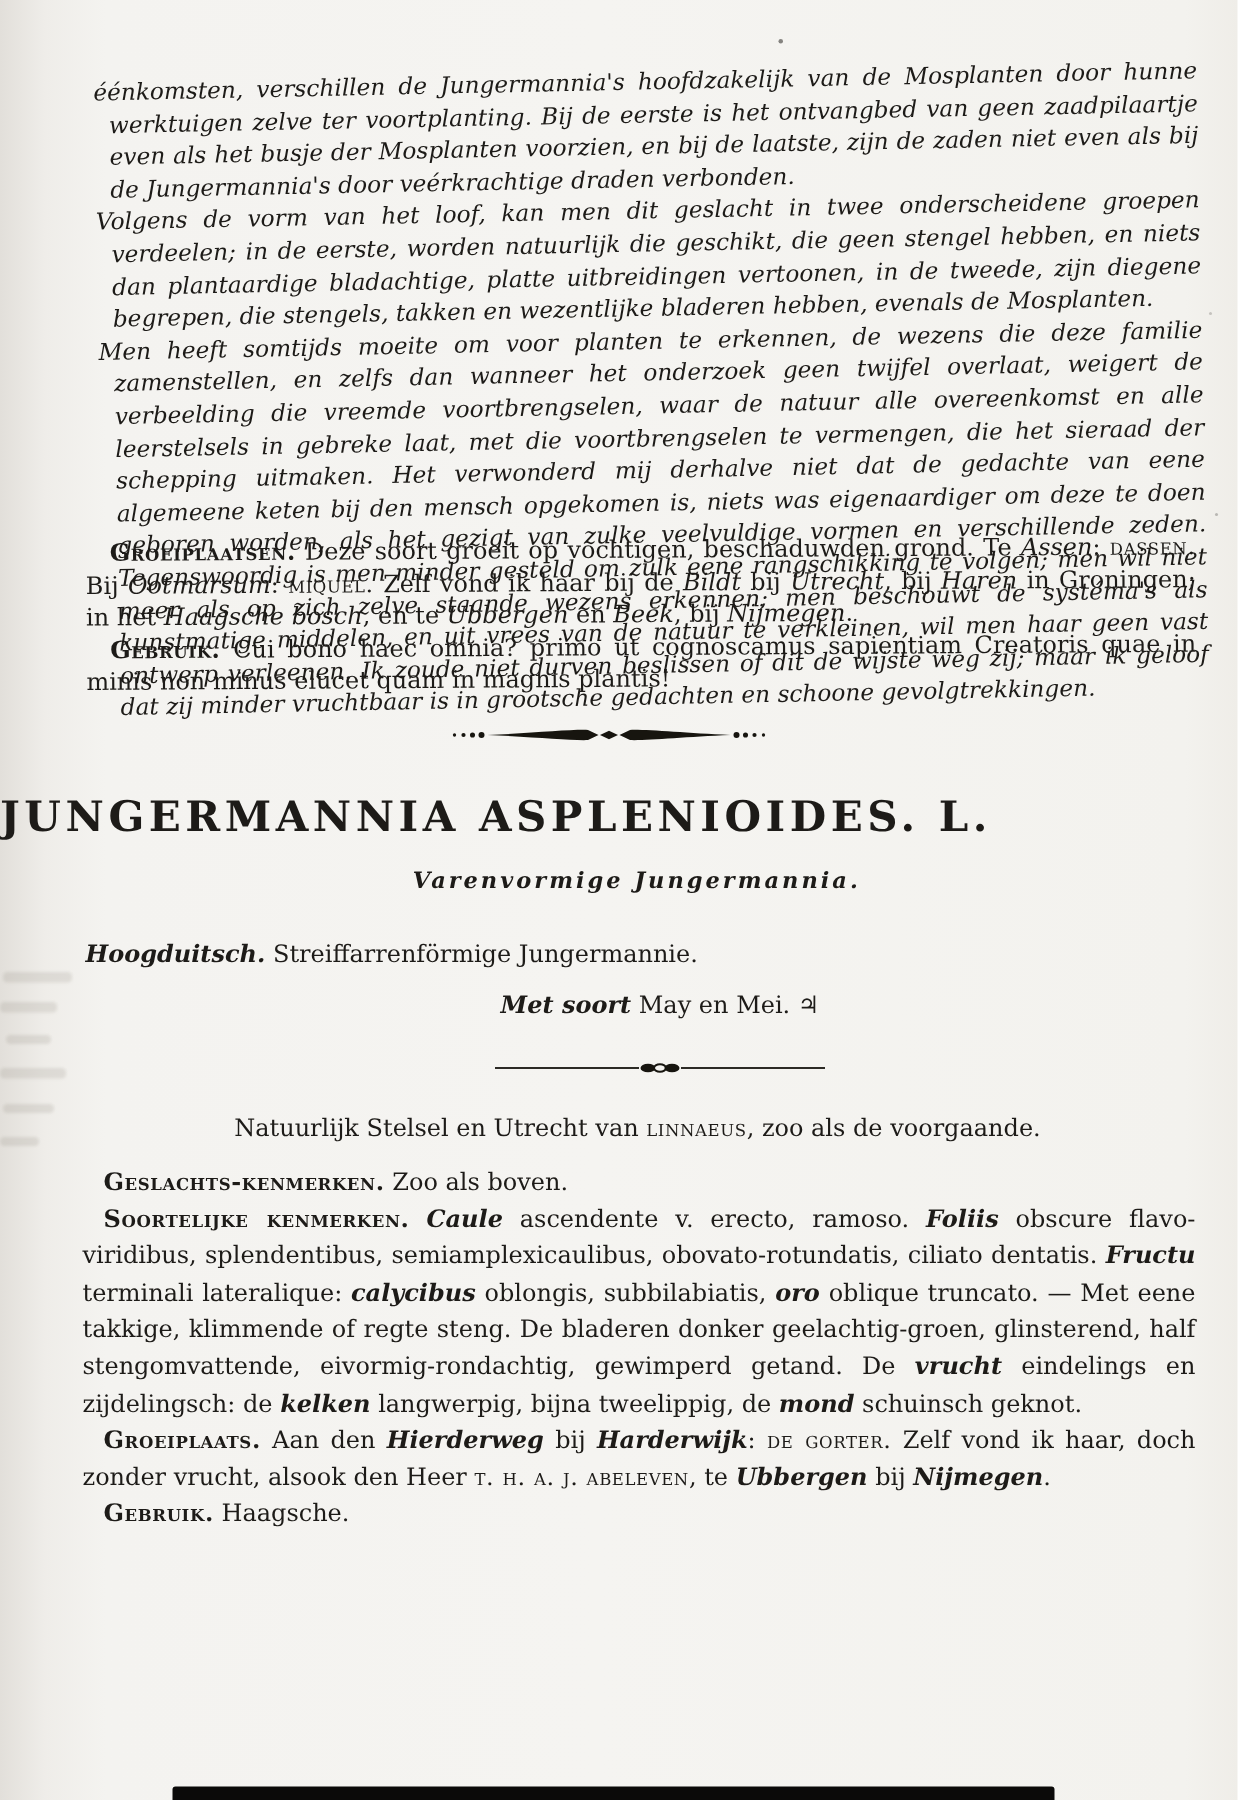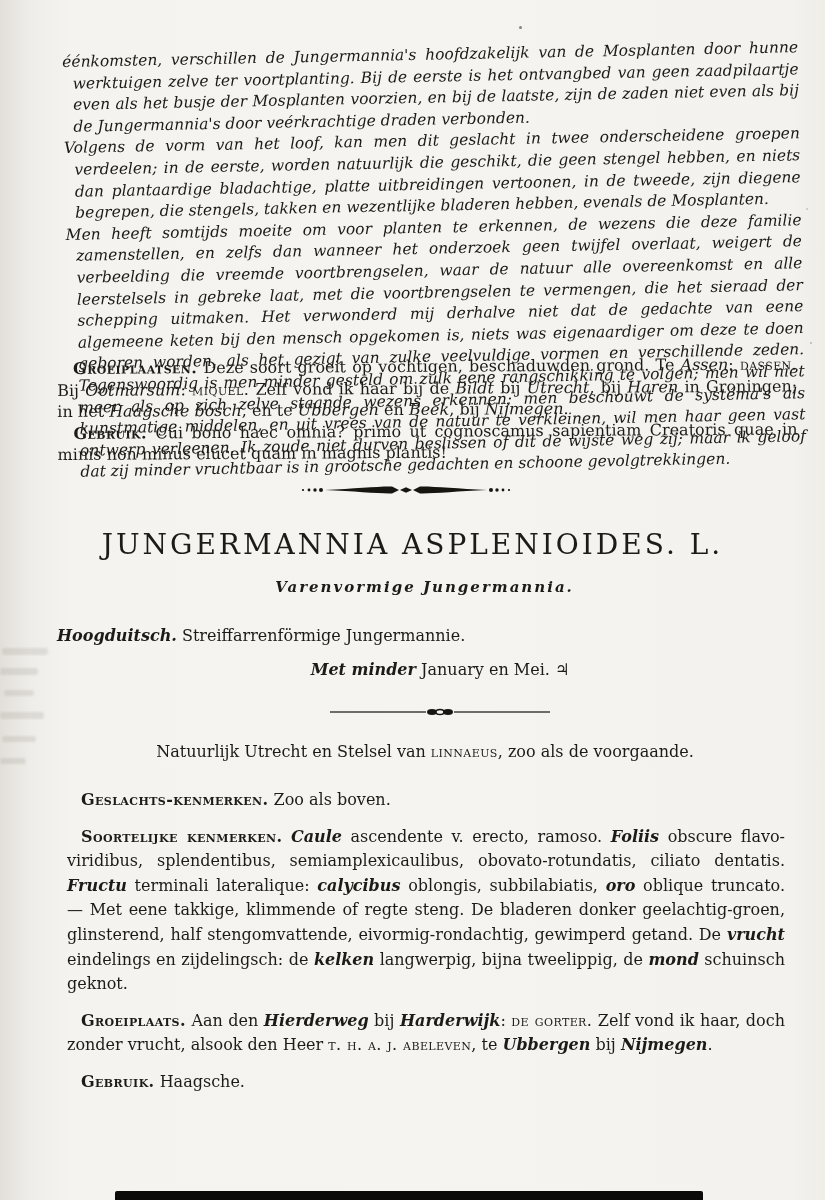--- a/index.html
+++ b/index.html
@@ -24,37 +24,37 @@
   
   .groei-block{
     top:358px;left:57px;width:740px;
     font-size:16px;line-height:21.5px;text-align:justify;
     transform:rotate(-0.35deg);transform-origin:0 0;
   }
   .groei-block p{margin:0;text-indent:16px;}
   
   .divider1{top:482px;left:300px;width:212px;height:16px;}
   .page-title{
-    top:528px;left:0;width:825px;text-align:center;
-    font-size:28px;font-weight:normal;letter-spacing:3px;
+    top:528px;left:0;width:825px;text-align:left;
+    font-size:28px;font-weight:bold;letter-spacing:3px;
   }
   .page-subtitle{
     top:578px;left:12px;width:825px;text-align:center;
     font-size:15px;font-weight:bold;font-style:italic;letter-spacing:2px;
   }
   .german-line{top:626px;left:57px;width:740px;font-size:16px;}
   .vrucht-line{top:660px;left:0;width:880px;text-align:center;font-size:16px;}
   .divider2{top:706px;left:330px;width:220px;height:12px;}
   .system-line{top:742px;left:0;width:850px;text-align:center;font-size:16px;}
   
   .desc-block{
     top:776px;left:55px;width:742px;
     font-size:16px;line-height:24.6px;text-align:justify;
   }
-  .desc-block p{margin:12px;text-indent:14px;}
+  .desc-block p{margin:0;text-indent:14px;}
   
   .sg-n{}
   .sg-i{font-style:italic;}
   .sg-bi{font-style:italic;font-weight:bold;}
   .sg-sc{font-variant:small-caps;letter-spacing:.4px;text-align:right;}
   .sg-scb{font-variant:small-caps;font-weight:bold;letter-spacing:.4px;}
   
   .bleed{position:absolute;background:rgba(125,118,104,.16);border-radius:3px;filter:blur(1px);}
   .speck{position:absolute;background:rgba(40,38,34,.55);border-radius:50%;}
   .bottom-bar{
@@ -92,35 +92,35 @@
         <circle cx="203" cy="8" r="1.4"></circle>
         <circle cx="209" cy="8" r="1.1"></circle>
     </g>
   </svg>
 </div>
 
 <div class="abs page-title">JUNGERMANNIA ASPLENIOIDES. L.</div>
 <div class="abs page-subtitle">Varenvormige Jungermannia.</div>
 
 <div class="abs german-line"><span class="sg-bi">Hoogduitsch.</span><span class="sg-n">  Streiffarrenförmige Jungermannie.</span></div>
-<div class="abs vrucht-line"><span class="sg-bi">Met minder</span><span class="sg-n"> January en Mei.   </span><span class="sg-n">♃</span></div>
+<div class="abs vrucht-line"><span class="sg-bi">Met soort</span><span class="sg-n"> May en Mei.   </span><span class="sg-n">♃</span></div>
 
 <div class="abs divider2">
   <svg width="220" height="12" viewBox="0 0 220 12">
     <g fill="#17150f">
       <rect x="0" y="5.4" width="96" height="1.2"></rect>
       <ellipse cx="102" cy="6" rx="5" ry="2.9"></ellipse>
       <ellipse cx="110" cy="6" rx="4" ry="2.5" fill="#f4f3f0" stroke="#17150f" stroke-width="1.4"></ellipse>
       <ellipse cx="118" cy="6" rx="5" ry="2.9"></ellipse>
       <rect x="124" y="5.4" width="96" height="1.2"></rect>
     </g>
   </svg>
 </div>
 
-<div class="abs system-line"><span class="sg-n">Natuurlijk Utrecht en Stelsel van </span><span class="sg-sc">linnaeus</span><span class="sg-n">, zoo als de voorgaande.</span></div>
+<div class="abs system-line"><span class="sg-n">Natuurlijk Stelsel en Utrecht van </span><span class="sg-sc">linnaeus</span><span class="sg-n">, zoo als de voorgaande.</span></div>
 
 <div class="abs desc-block">
   <p><span class="sg-scb">Geslachts-kenmerken.</span><span class="sg-n">  Zoo als boven.</span></p>
   <p><span class="sg-scb">Soortelijke kenmerken.</span><span class="sg-n">  </span><span class="sg-bi">Caule</span><span class="sg-n"> ascendente v. erecto, ramoso.  </span><span class="sg-bi">Foliis</span><span class="sg-n"> obscure flavo-viridibus, splendentibus, semiamplexicaulibus, obovato-rotundatis, ciliato dentatis.  </span><span class="sg-bi">Fructu</span><span class="sg-n"> terminali lateralique: </span><span class="sg-bi">calycibus</span><span class="sg-n"> oblongis, subbilabiatis, </span><span class="sg-bi">oro</span><span class="sg-n"> oblique truncato. — Met eene takkige, klimmende of regte steng.  De bladeren donker geelachtig-groen, glinsterend, half stengomvattende, eivormig-rondachtig, gewimperd getand.  De </span><span class="sg-bi">vrucht</span><span class="sg-n"> eindelings en zijdelingsch: de </span><span class="sg-bi">kelken</span><span class="sg-n"> langwerpig, bijna tweelippig, de </span><span class="sg-bi">mond</span><span class="sg-n"> schuinsch geknot.</span></p>
   <p><span class="sg-scb">Groeiplaats.</span><span class="sg-n">  Aan den </span><span class="sg-bi">Hierderweg</span><span class="sg-n"> bij </span><span class="sg-bi">Harderwijk</span><span class="sg-n">: </span><span class="sg-sc">de gorter.</span><span class="sg-n">  Zelf vond ik haar, doch zonder vrucht, alsook den Heer </span><span class="sg-sc">t. h. a. j. abeleven</span><span class="sg-n">, te </span><span class="sg-bi">Ubbergen</span><span class="sg-n"> bij </span><span class="sg-bi">Nijmegen</span><span class="sg-n">.</span></p>
   <p><span class="sg-scb">Gebruik.</span><span class="sg-n">  Haagsche.</span></p>
 </div>
 
 <div class="bleed" style="left:2px;top:648px;width:46px;height:7px;"></div>
 <div class="bleed" style="left:0px;top:668px;width:38px;height:7px;"></div>

